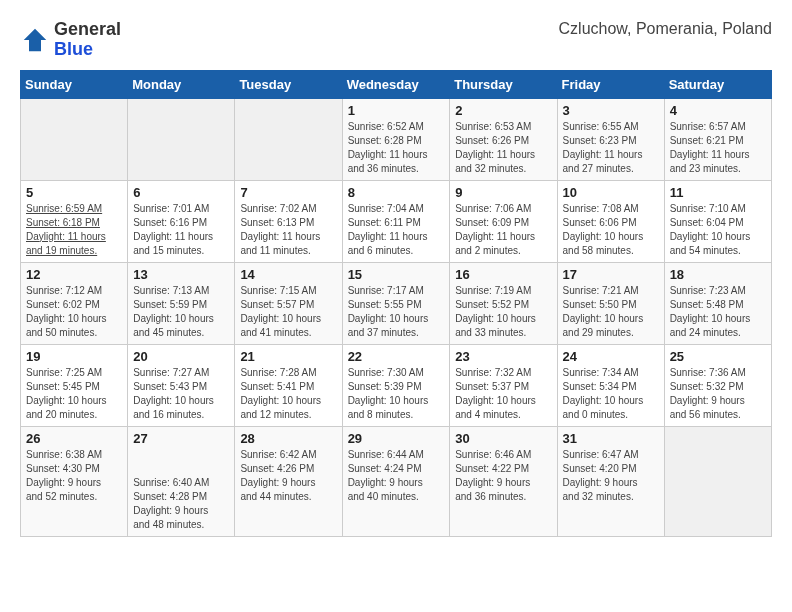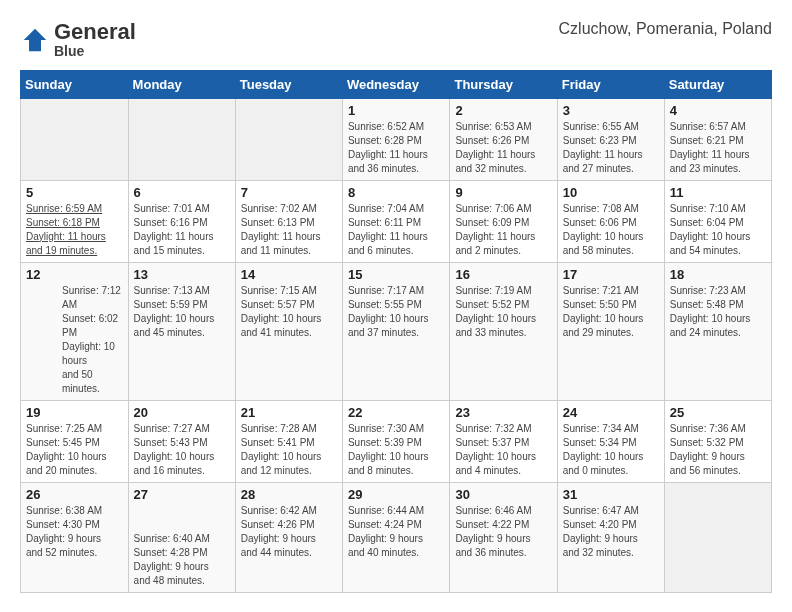--- a/index.html
+++ b/index.html
@@ -19,28 +19,28 @@
     .logo {
       display: flex;
       align-items: center;
     }
     .logo-text {
       display: flex;
       flex-direction: column;
       line-height: 1.1;
     }
     .logo-general {
-      font-size: 22px;
+      font-size: 18px;
       font-weight: bold;
       color: #333;
     }
     .logo-blue {
-      font-size: 14px;
+      font-size: 18px;
       font-weight: bold;
-      color: #404040;
+      color: #1d4ed8;
     }
     .logo-icon {
       width: 30px;
       height: 30px;
       margin-right: 4px;
     }
     .title-area {
       text-align: right;
     }
     .month-title {
@@ -209,21 +209,21 @@
           <span class="day-num">11</span>
           <div class="day-info" style="white-space: pre-line;">Sunrise: 7:10 AM
 Sunset: 6:04 PM
 Daylight: 10 hours
 and 54 minutes.</div>
         </td>
       </tr>
       <tr>
         <td>
           <span class="day-num">12</span>
-          <div class="day-info" style="white-space: pre-line; margin-left: 36px;">Sunrise: 7:12 AM
+          <div class="day-info" style="white-space: pre-line;">Sunrise: 7:12 AM
 Sunset: 6:02 PM
 Daylight: 10 hours
 and 50 minutes.</div>
         </td>
         <td>
           <span class="day-num">13</span>
           <div class="day-info" style="white-space: pre-line;">Sunrise: 7:13 AM
 Sunset: 5:59 PM
 Daylight: 10 hours
 and 45 minutes.</div>

